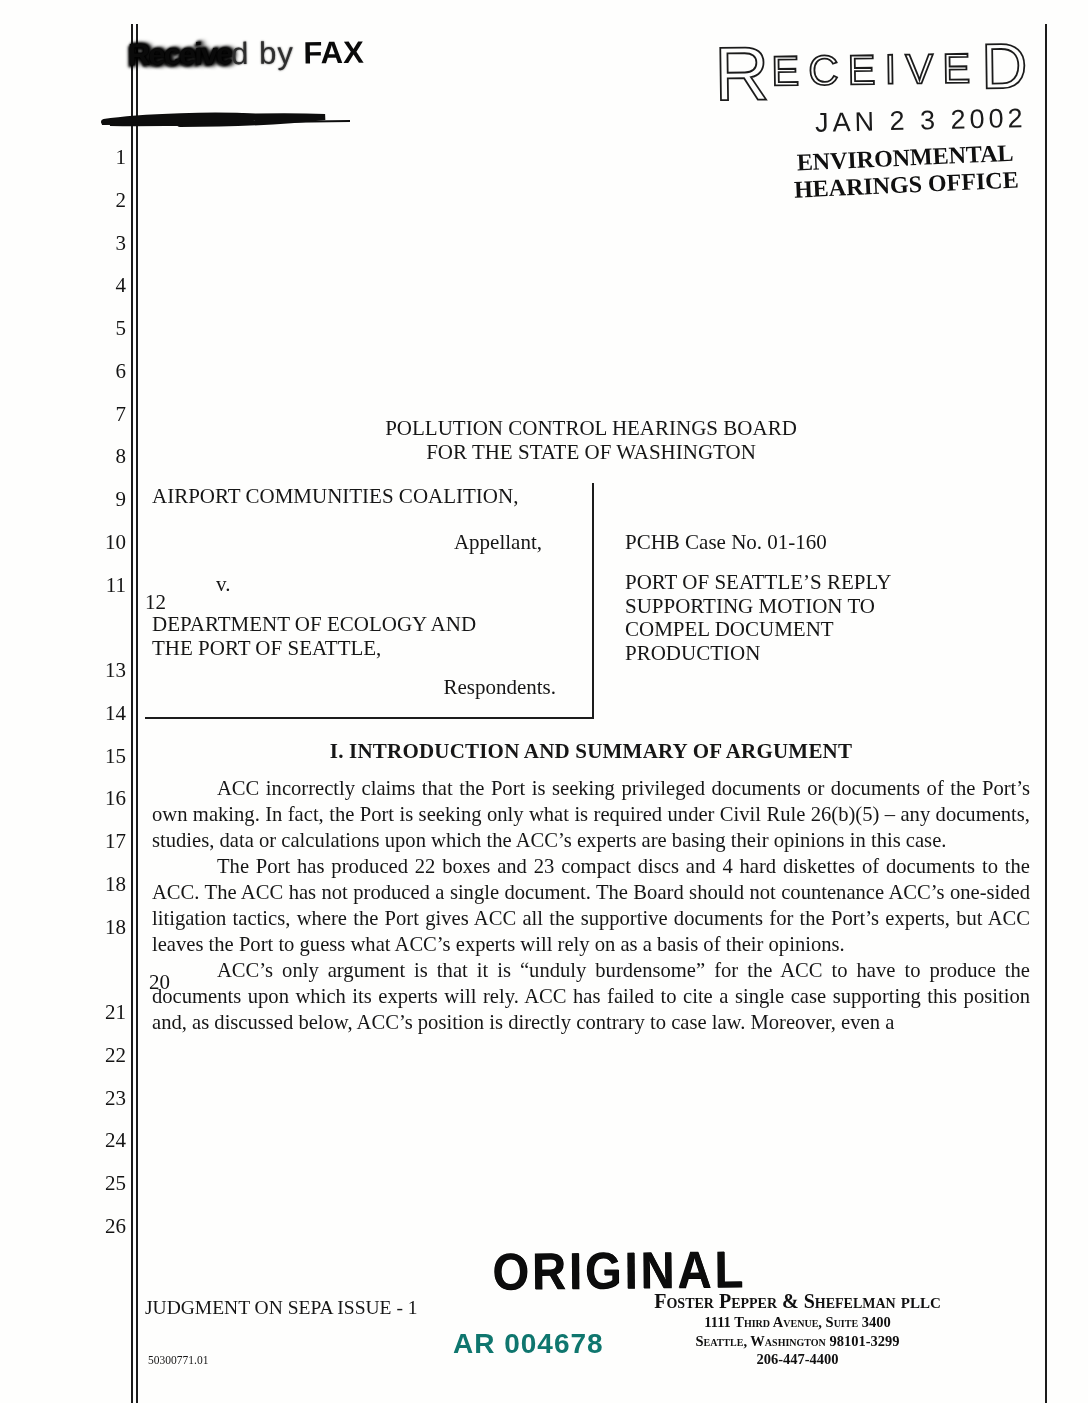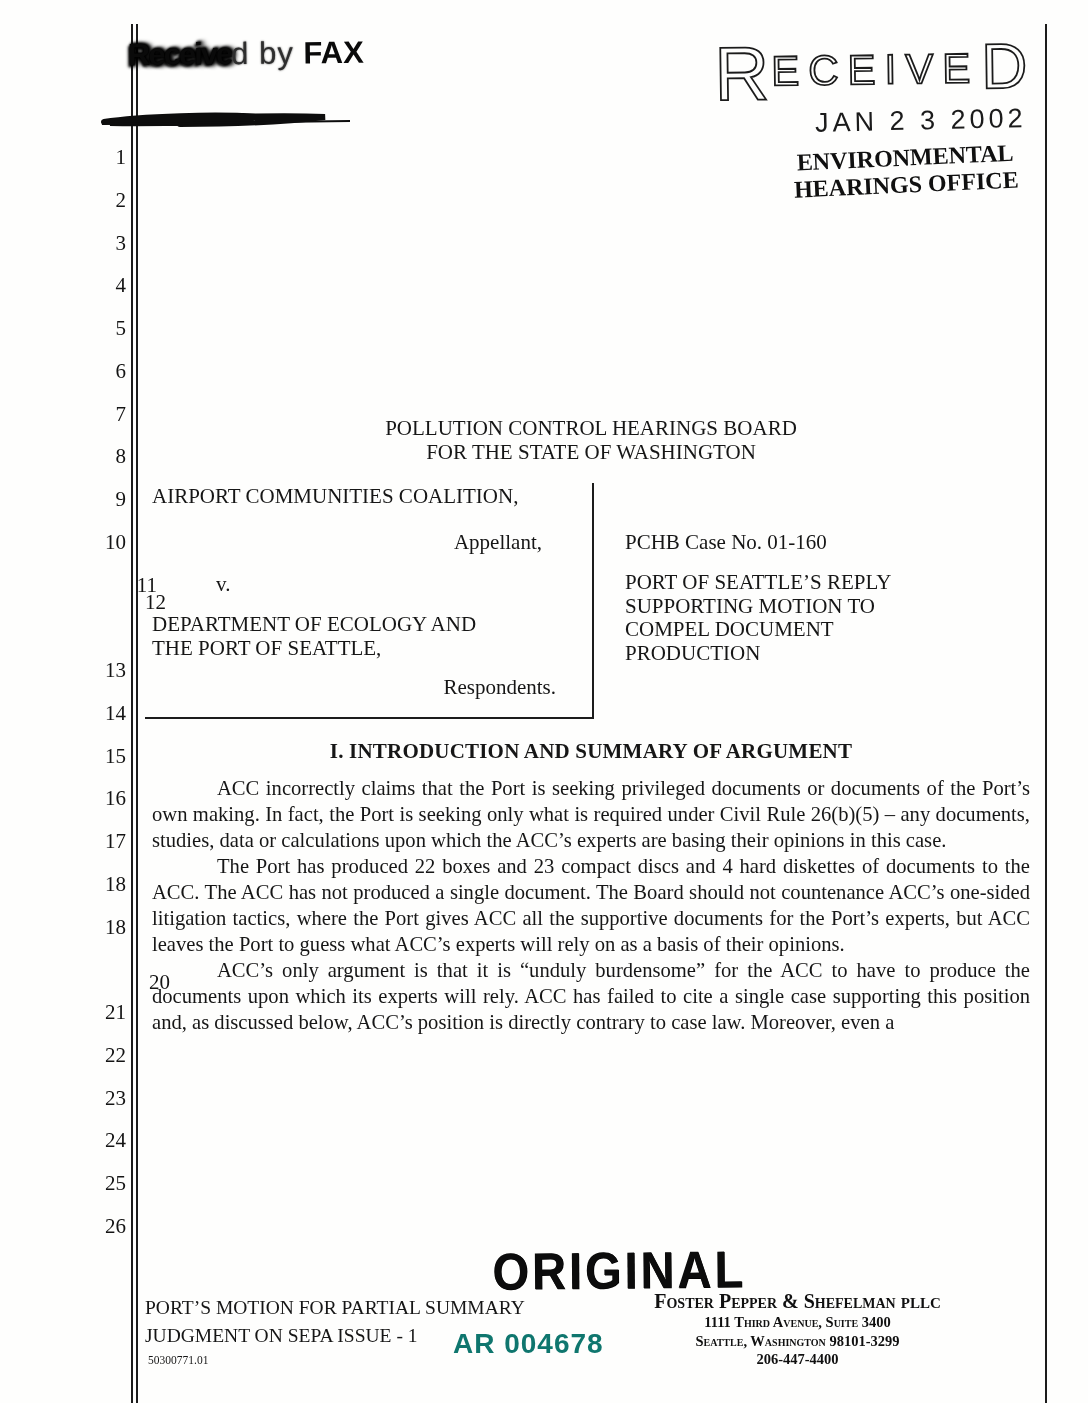--- a/index.html
+++ b/index.html
@@ -135,21 +135,21 @@
       <div class="line-number" style="top: 145px;">1</div>
       <div class="line-number" style="top: 187.75px;">2</div>
       <div class="line-number" style="top: 230.5px;">3</div>
       <div class="line-number" style="top: 273.25px;">4</div>
       <div class="line-number" style="top: 316px;">5</div>
       <div class="line-number" style="top: 358.75px;">6</div>
       <div class="line-number" style="top: 401.5px;">7</div>
       <div class="line-number" style="top: 444.25px;">8</div>
       <div class="line-number" style="top: 487px;">9</div>
       <div class="line-number" style="top: 529.75px;">10</div>
-      <div class="line-number" style="top: 572.5px; padding-left: 31px;">11</div>
+      <div class="line-number" style="top: 572.5px;">11</div>
       <div class="line-number" style="top: 590px; margin-left: 40px;">12</div>
       <div class="line-number" style="top: 658px;">13</div>
       <div class="line-number" style="top: 700.75px;">14</div>
       <div class="line-number" style="top: 743.5px;">15</div>
       <div class="line-number" style="top: 786.25px;">16</div>
       <div class="line-number" style="top: 829px;">17</div>
       <div class="line-number" style="top: 871.75px;">18</div>
       <div class="line-number" style="top: 914.5px;">18</div>
       <div class="line-number" style="top: 970px; padding-left: 44px;">20</div>
       <div class="line-number" style="top: 1000px; font-family: Liberation Serif, serif;">21</div>
@@ -207,21 +207,20 @@
 
   <div class="section-heading">I.  INTRODUCTION AND SUMMARY OF ARGUMENT</div>
   <div class="body-paragraphs" id="body-paragraphs">
       <p>ACC incorrectly claims that the Port is seeking privileged documents or documents of the Port’s own making.  In fact, the Port is seeking only what is required under Civil Rule 26(b)(5) – any documents, studies, data or calculations upon which the ACC’s experts are basing their opinions in this case.</p>
       <p>The Port has produced 22 boxes and 23 compact discs and 4 hard diskettes of documents to the ACC.  The ACC has not produced a single document.  The Board should not countenance ACC’s one-sided litigation tactics, where the Port gives ACC all the supportive documents for the Port’s experts, but ACC leaves the Port to guess what ACC’s experts will rely on as a basis of their opinions.</p>
       <p>ACC’s only argument is that it is “unduly burdensome” for the ACC to have to produce the documents upon which its experts will rely.  ACC has failed to cite a single case supporting this position and, as discussed below, ACC’s position is directly contrary to case law.  Moreover, even a</p>
     </div>
 
   <div class="original-stamp">ORIGINAL</div>
   <div class="footer-doc-title">
-    <div>PORT’S MOTION FOR PARTIAL SUMMARY</div>
     <div>JUDGMENT ON SEPA ISSUE  - 1</div>
   </div>
   <div class="ar-number">AR 004678</div>
   <div class="file-number">50300771.01</div>
   <div class="firm-block">
     <div class="firm-name"><span>Foster Pepper &amp; Shefelman</span> <span class="firm-suffix">PLLC</span></div>
     <div class="firm-line">1111 Third Avenue, Suite 3400</div>
     <div class="firm-line">Seattle, Washington 98101-3299</div>
     <div class="firm-phone">206-447-4400</div>
   </div>

